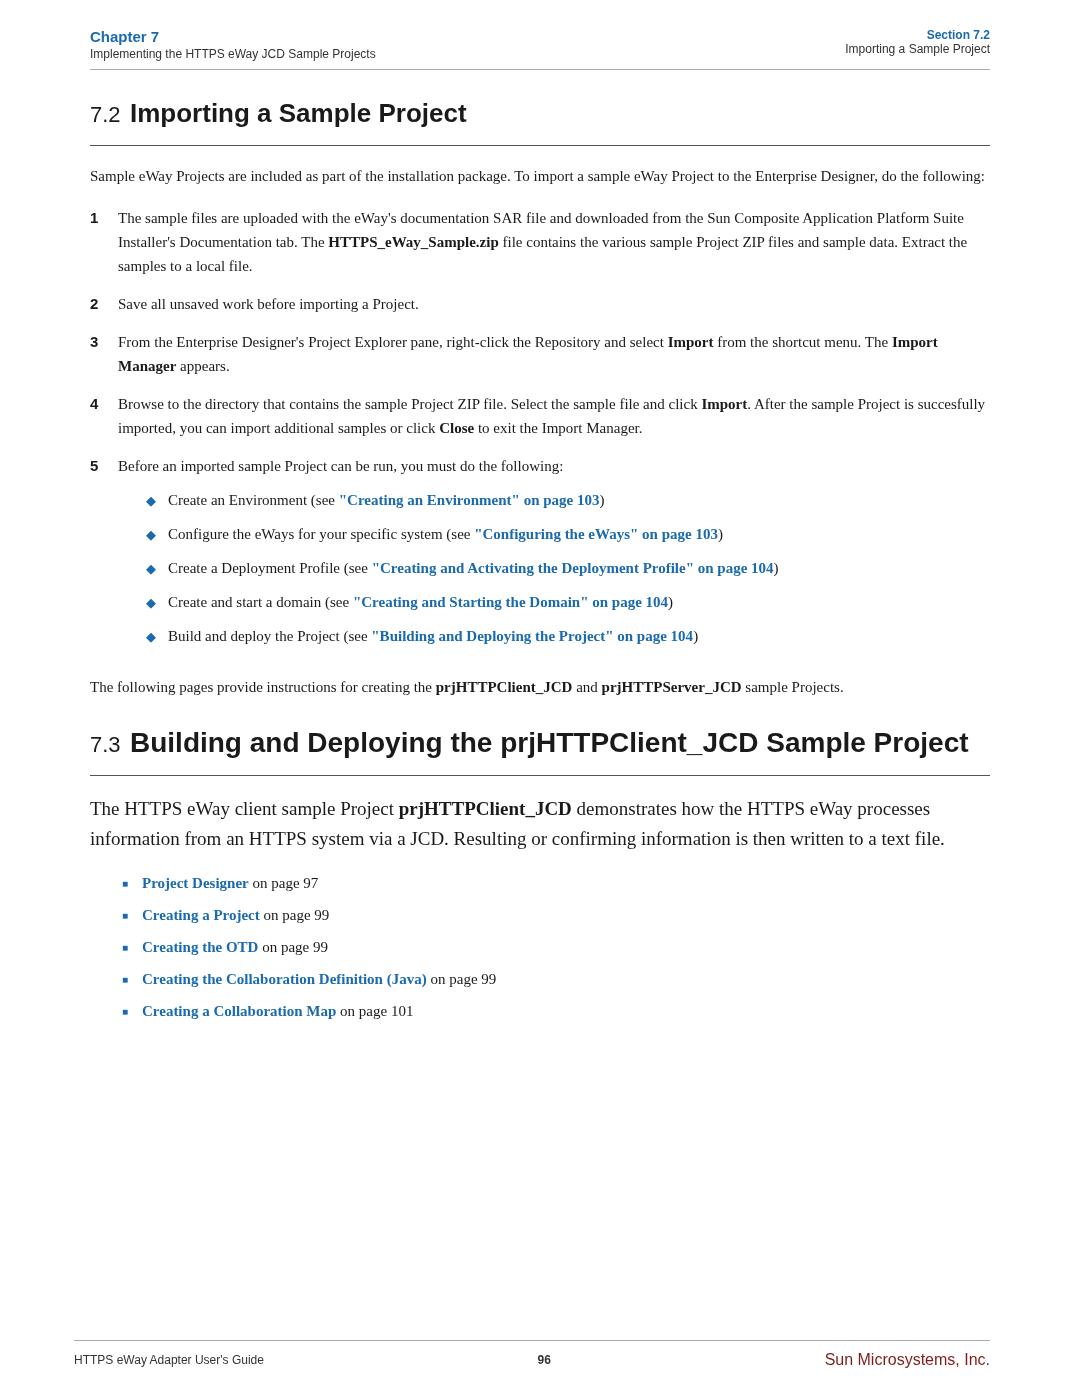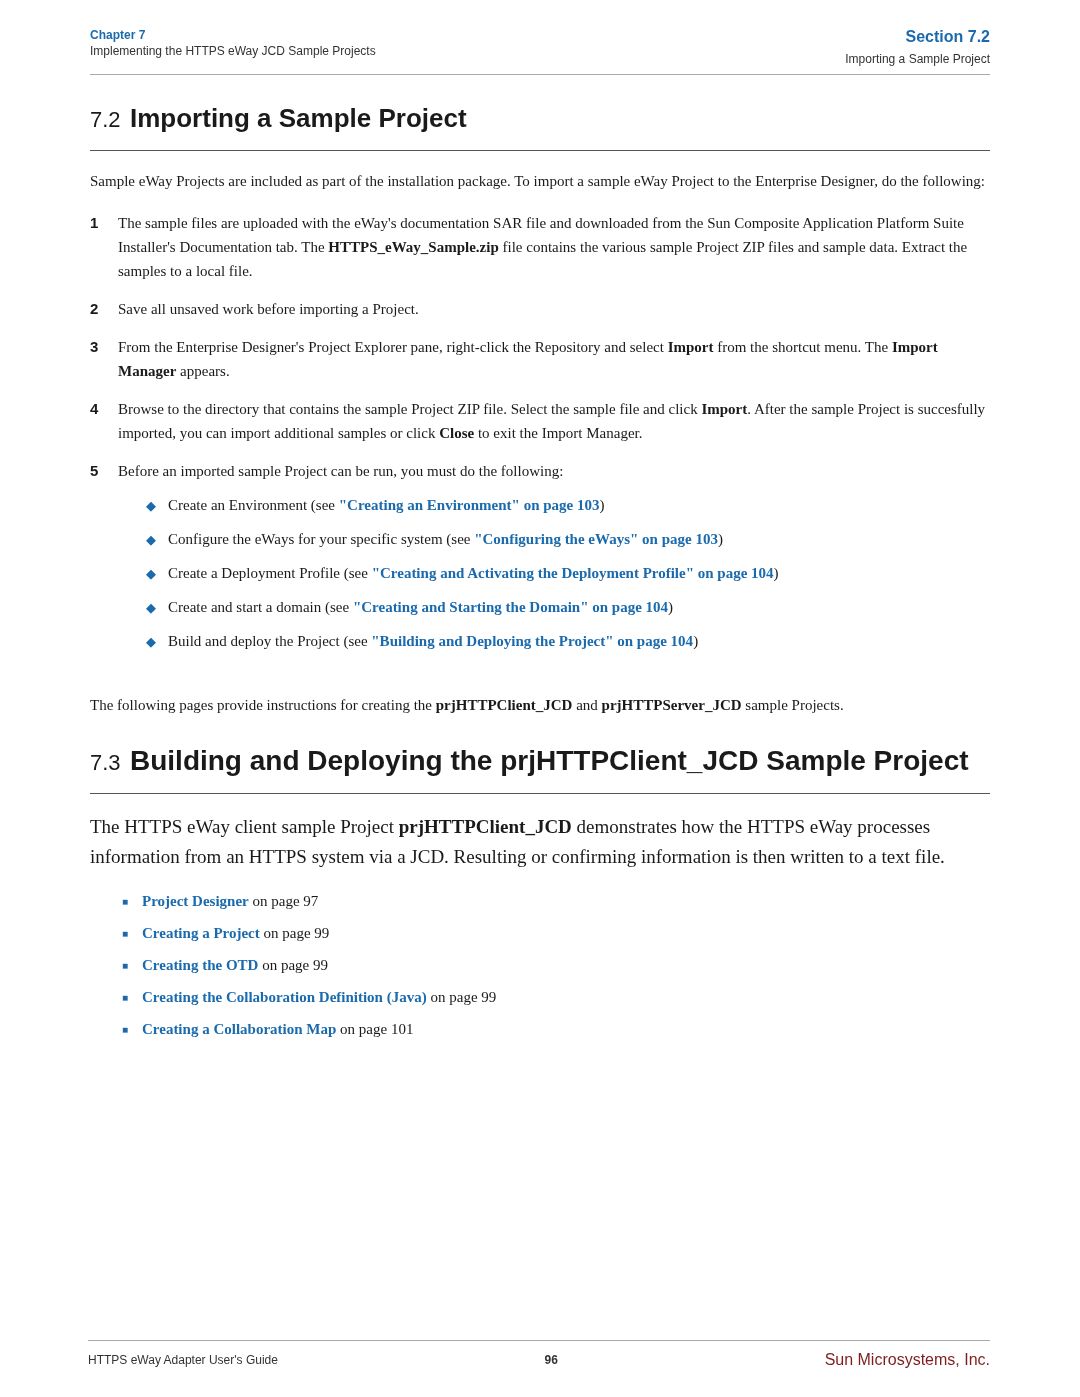--- a/index.html
+++ b/index.html
@@ -40,33 +40,33 @@
       flex-direction: column;
     }
 
     .header-right {
       display: flex;
       flex-direction: column;
       align-items: flex-end;
     }
 
     .header-chapter {
+      font-size: 15px;
+      font-family: Arial, sans-serif;
+      color: #1a6aad;
+      font-weight: bold;
+      margin-bottom: 2px;
+    }
+
+    .header-section {
       font-size: 12px;
       font-family: Arial, sans-serif;
       color: #1a6aad;
       font-weight: bold;
-      margin-bottom: 2px;
-    }
-
-    .header-section {
-      font-size: 16px;
-      font-family: Arial, sans-serif;
-      color: #1a6aad;
-      font-weight: bold;
-      margin-bottom: 6px;
+      margin-bottom: 0;
     }
 
     .header-subtitle {
       font-size: 12px;
       font-family: Arial, sans-serif;
       color: #333;
     }
 
     .header-subtitle-right {
       font-size: 12px;
@@ -185,21 +185,21 @@
       font-weight: bold;
     }
 
     .bold-text {
       font-weight: bold;
     }
 
     .following-pages {
       font-size: 15px;
       line-height: 1.6;
-      margin-top: 30px;
+      margin-top: 17px;
       margin-bottom: 0;
     }
 
     
     .section-73 {
       margin-top: 24px;
     }
 
     .section-73 .section-heading {
       font-size: 28px;
@@ -231,21 +231,21 @@
       color: #1a6aad;
       font-size: 10px;
       margin-top: 5px;
       min-width: 10px;
     }
 
     
     .page-footer {
       position: absolute;
       bottom: 28px;
-      left: 88px;
+      left: 74px;
       right: 90px;
       display: flex;
       justify-content: space-between;
       align-items: center;
       border-top: 1px solid #aaa;
       padding-top: 10px;
     }
 
     .footer-left {
       font-size: 12px;

